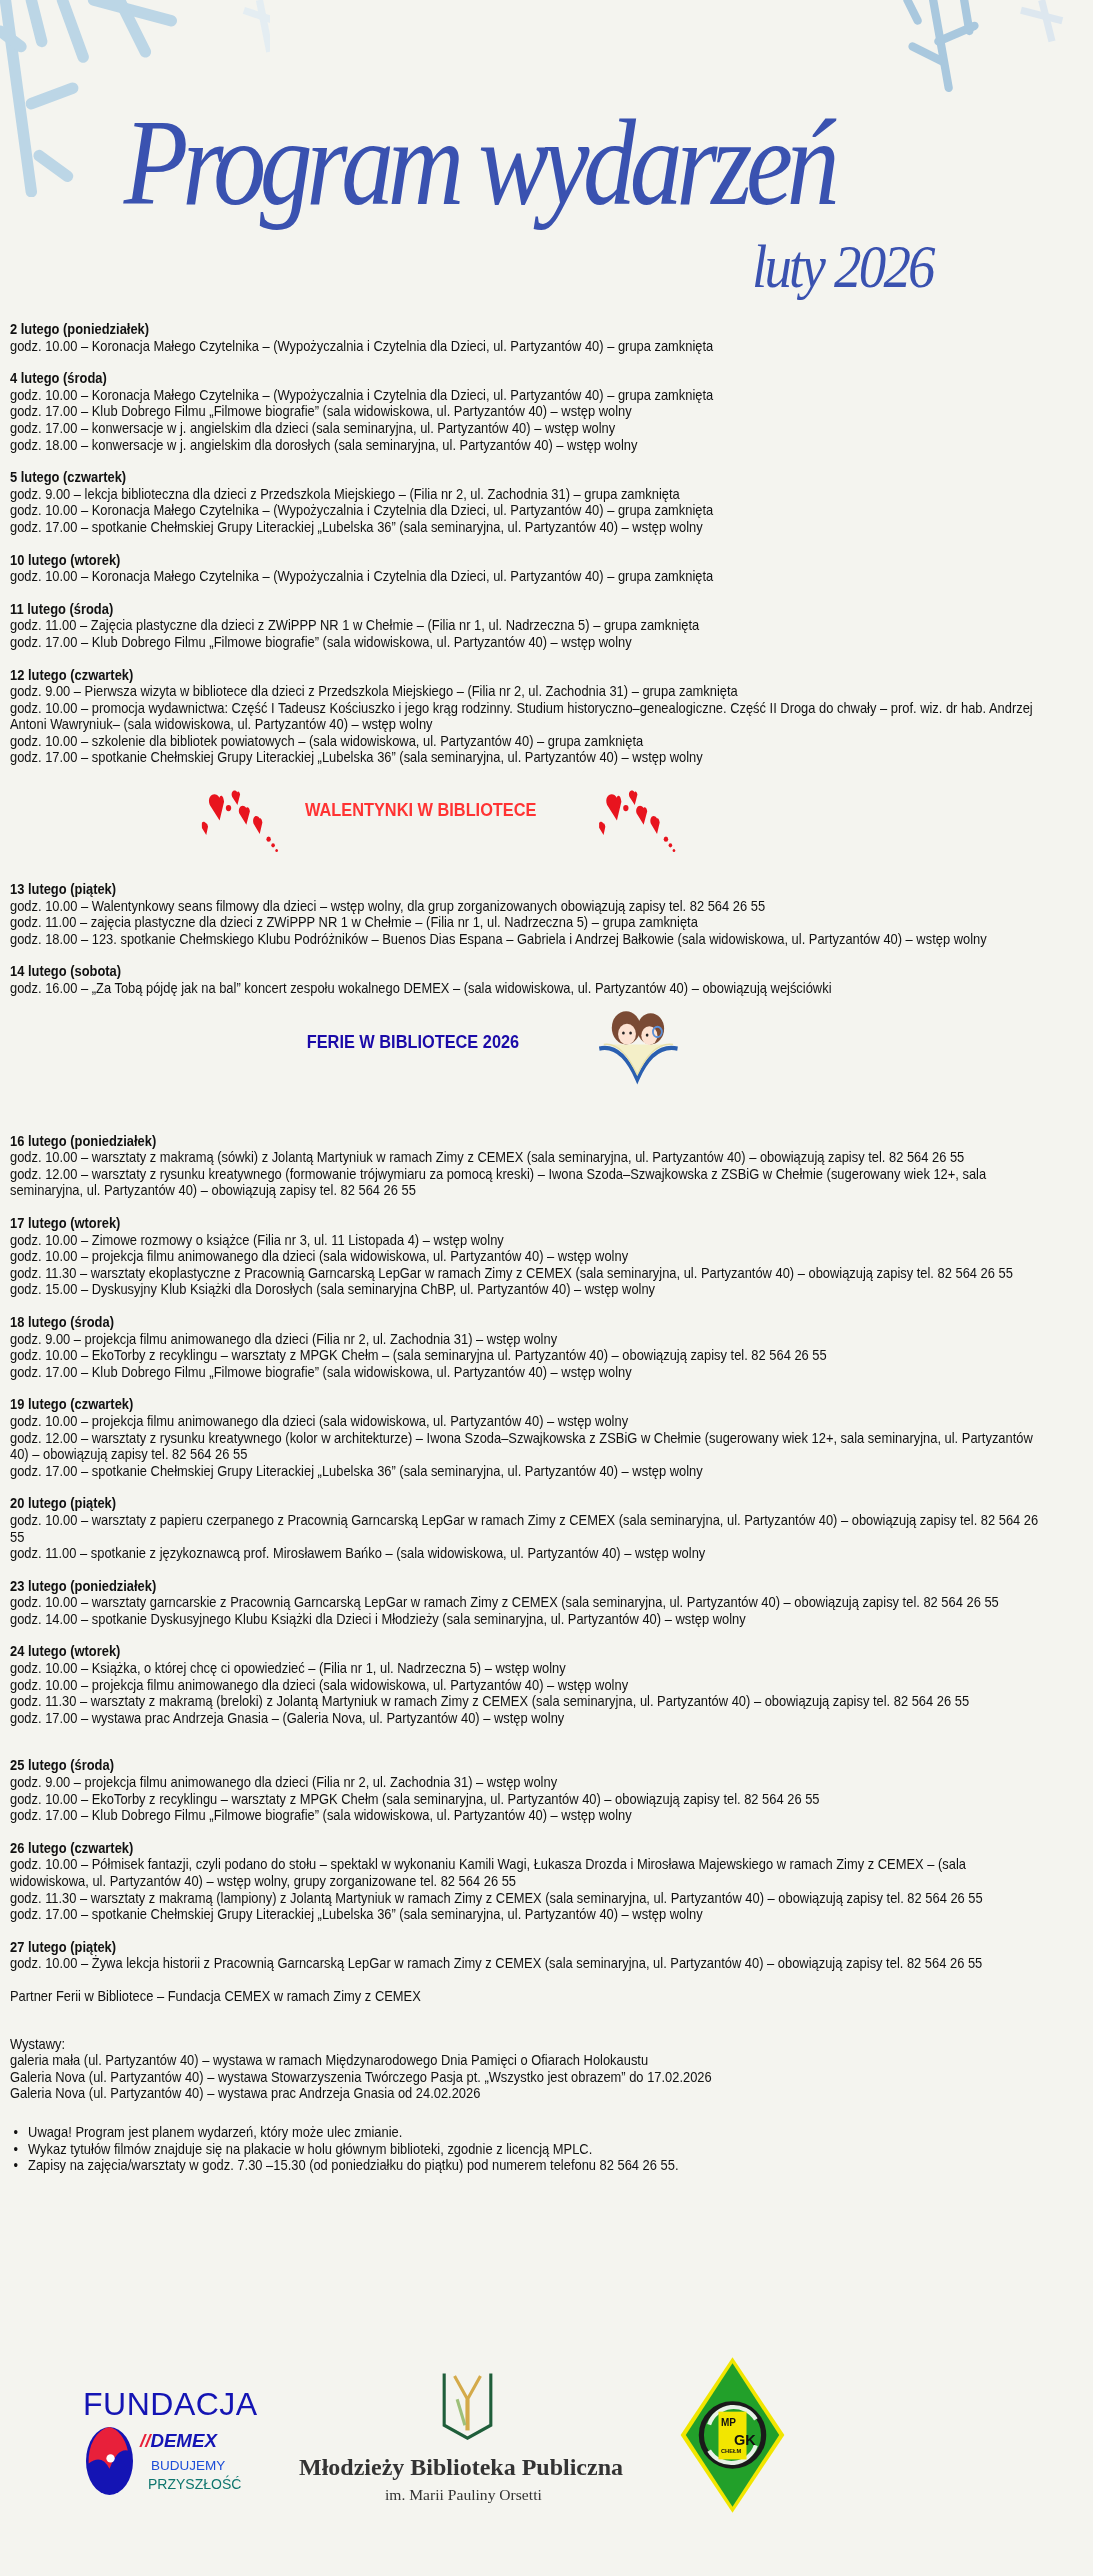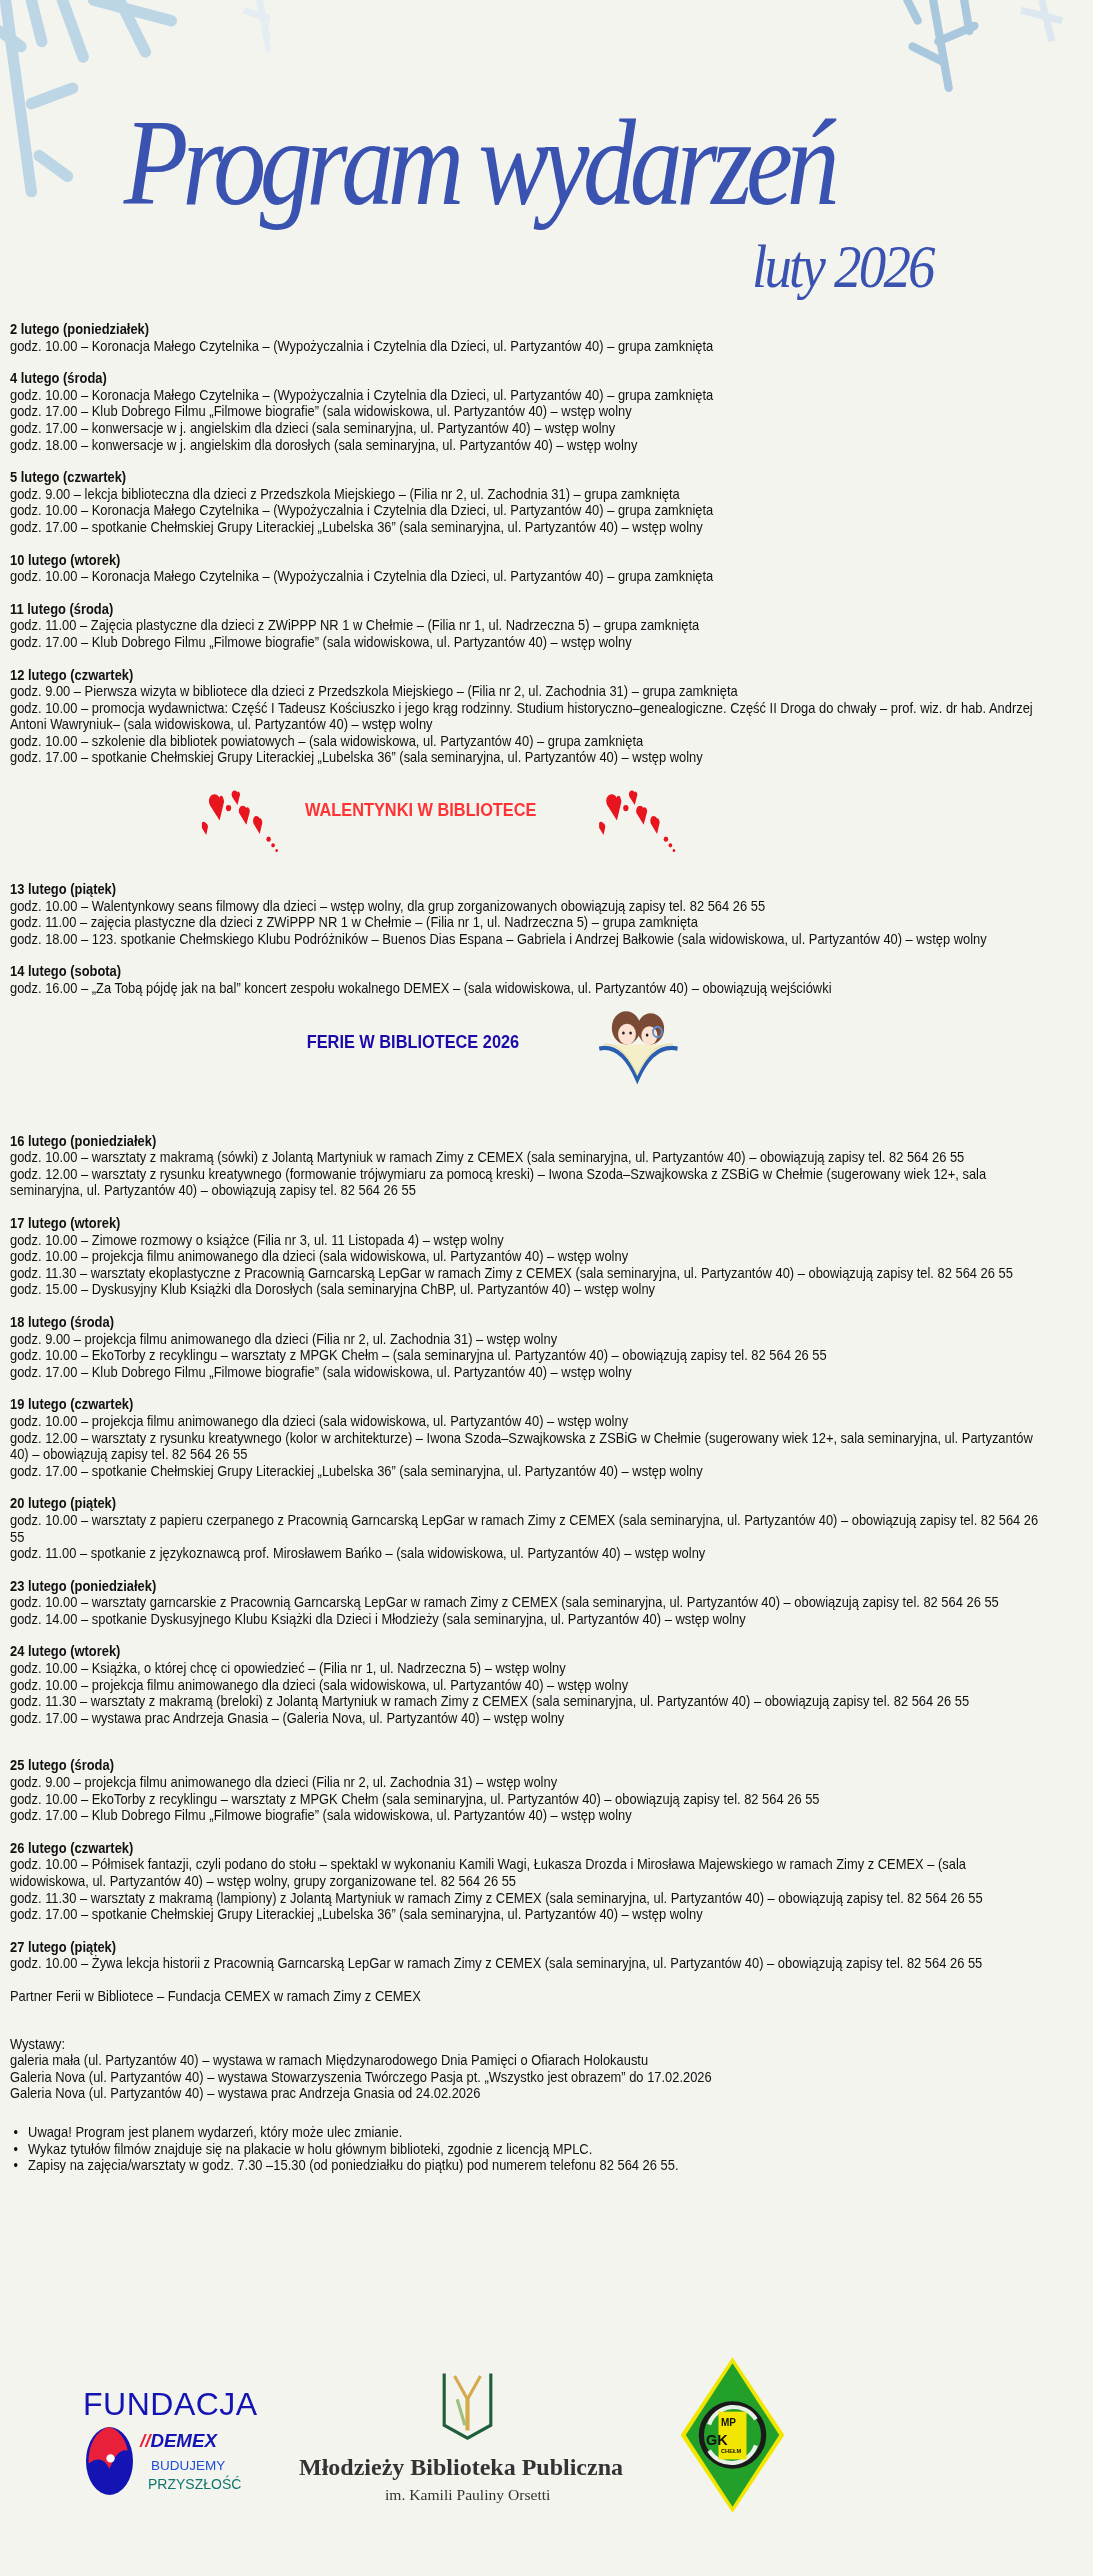--- a/index.html
+++ b/index.html
@@ -343,31 +343,31 @@
   </div>
 
   <div class="logo" style="left:299px;top:15.6px;width:343px;height:156px;">
     <svg style="position:absolute;left:140px;top:0" width="57" height="73" viewBox="0 0 110 140">
       <polyline points="10,10 10,110 55,135 100,110 100,10" fill="none" stroke="#1f5e3a" stroke-width="6"></polyline>
       <polyline points="30,15 55,60 80,15" fill="none" stroke="#d4aa4a" stroke-width="6"></polyline>
       <line x1="55" y1="60" x2="55" y2="120" stroke="#d4aa4a" stroke-width="8"></line>
       <line x1="35" y1="60" x2="50" y2="110" stroke="#9ec07a" stroke-width="6"></line>
     </svg>
     <div class="cbp-name" style="position:absolute;left:0;top:86px;">Młodzieży Biblioteka Publiczna</div>
-    <div class="cbp-sub" style="position:absolute;left:86px;top:118px;">im. Kamili Pauliny Orsetti</div>
+    <div class="cbp-sub" style="position:absolute;left:86px;top:118px;">im. Marii Pauliny Orsetti</div>
   </div>
 
   <div class="logo" style="left:678px;top:5.2px;width:109px;height:156px;">
     <svg width="109" height="156" viewBox="0 0 210 300">
       <polygon points="105,0 205,150 105,300 5,150" fill="#f2e600"></polygon>
       <polygon points="105,12 195,150 105,288 15,150" fill="#22a02a"></polygon>
       <circle cx="105" cy="150" r="60" fill="none" stroke="#1a1a1a" stroke-width="10"></circle>
       <path d="M60 130 A50 50 0 0 1 150 120" fill="none" stroke="#e8f2e8" stroke-width="8"></path>
       <path d="M150 170 A50 50 0 0 1 60 180" fill="none" stroke="#e8f2e8" stroke-width="8"></path>
       <rect x="78" y="105" width="54" height="92" fill="#f2e600"></rect>
     </svg>
     <div style="position:absolute;left:43px;top:60px;font-weight:bold;font-size:10px;color:#111;">MP</div>
-    <div style="position:absolute;left:28px;top:75px;font-weight:bold;font-size:14.5px;color:#111;text-align:right;">GK</div>
+    <div style="position:absolute;left:56px;top:75px;font-weight:bold;font-size:14.5px;color:#111;text-align:right;">GK</div>
     <div style="position:absolute;left:43px;top:91px;font-weight:bold;font-size:5.7px;color:#111;">CHEŁM</div>
   </div>
 
 </div>
 
 
 </body></html>

